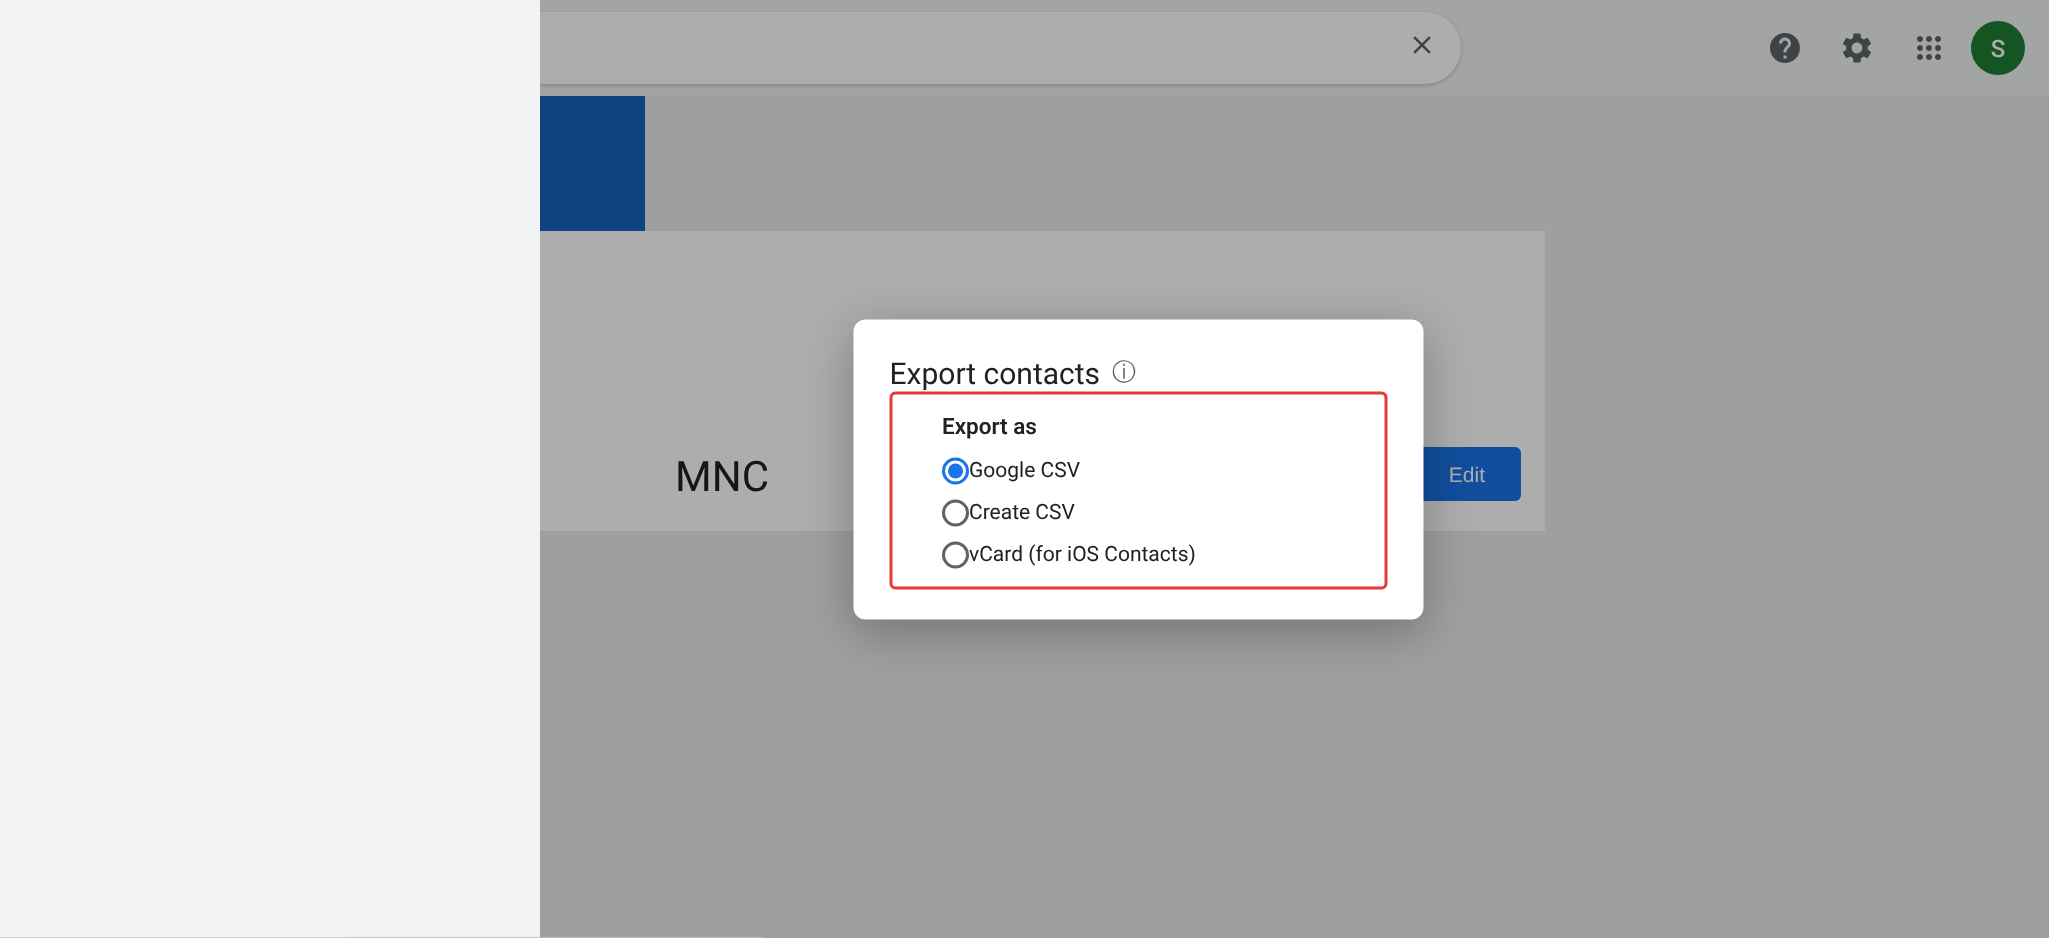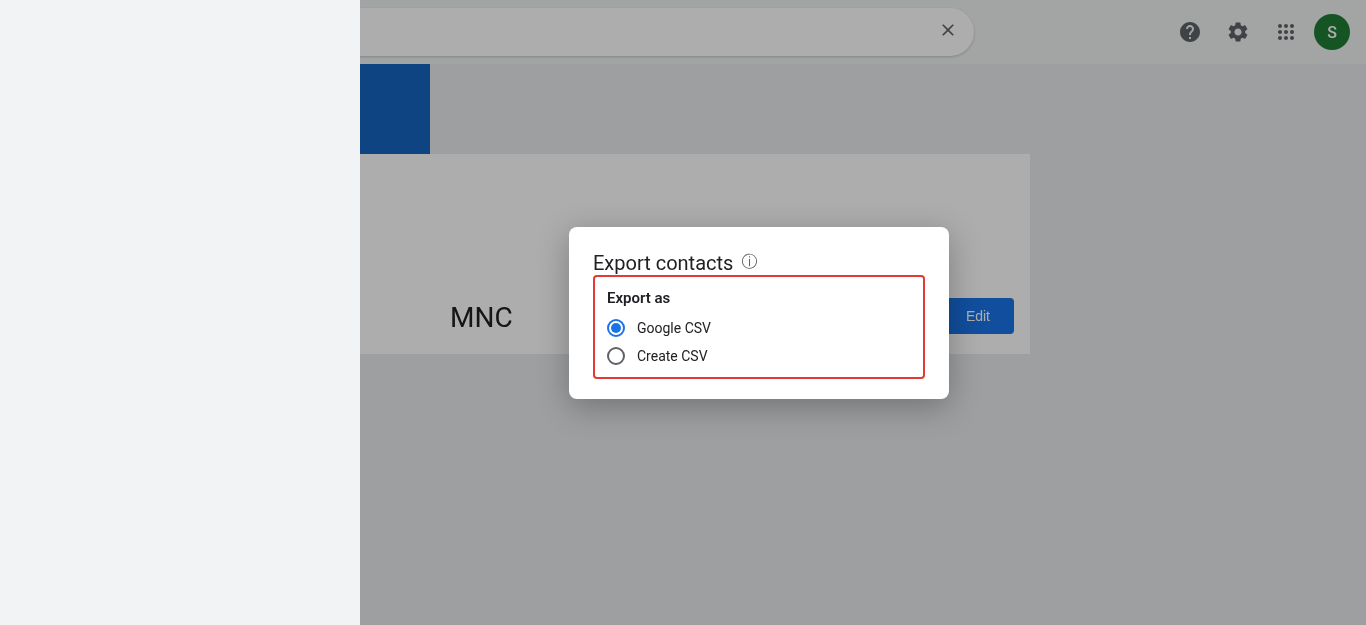--- a/index.html
+++ b/index.html
@@ -72,25 +72,25 @@
     
     .dialog {
       position: absolute; top: 50%; left: 50%; transform: translate(-30%, -50%);
       background: #fff; border-radius: 8px; padding: 24px 24px 16px 24px;
       width: 380px; z-index: 20; box-shadow: 0 8px 32px rgba(0,0,0,0.28);
     }
     .dialog-title-row { display: flex; align-items: center; gap: 8px; }
     .dialog-title { font-size: 20px; color: #202124; font-weight: 400; }
     .help-icon { color: #5f6368; cursor: pointer; }
     .export-as-box {
-      border: 2px solid #e53935; border-radius: 4px; padding: 12px 12px;
+      border: 2px solid #e53935; border-radius: 4px; padding: 12px 33px;
       margin-bottom: 4px;
     }
     .export-as-label { font-size: 15px; font-weight: 600; color: #202124; margin-bottom: 12px; }
-    .radio-option { display: flex; align-items: center; gap: 12px; margin-bottom: 10px; cursor: pointer; font-size: 14px; color: #202124; }
+    .radio-option { display: flex; align-items: center; gap: 0; margin-bottom: 10px; cursor: pointer; font-size: 14px; color: #202124; }
     .radio-option:last-child { margin-bottom: 0; }
     .radio-circle {
       width: 18px; height: 18px; border-radius: 50%; border: 2px solid #1a73e8;
       display: flex; align-items: center; justify-content: center; flex-shrink: 0;
     }
     .radio-circle.selected { background: #fff; }
     .radio-circle.selected::after {
       content: ''; width: 10px; height: 10px; border-radius: 50%; background: #1a73e8;
     }
     .radio-circle.unselected { border-color: #5f6368; }
@@ -259,15 +259,19 @@
     <div class="radio-option">
       <div class="radio-circle selected"></div>
       <span>Google CSV</span>
     </div>
 
     <div class="radio-option">
       <div class="radio-circle unselected"></div>
       <span>Create CSV</span>
     </div>
 
+    <div class="radio-option">
+      <div class="radio-circle unselected"></div>
+      <span>vCard (for iOS Contacts)</span>
+    </div>
   </div>
 
 </div>
 
 </body></html>

